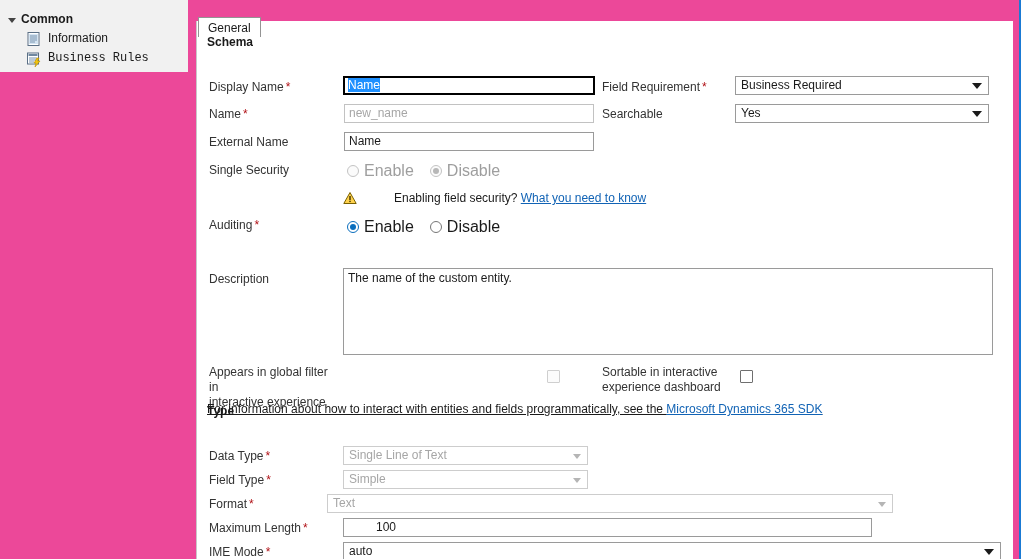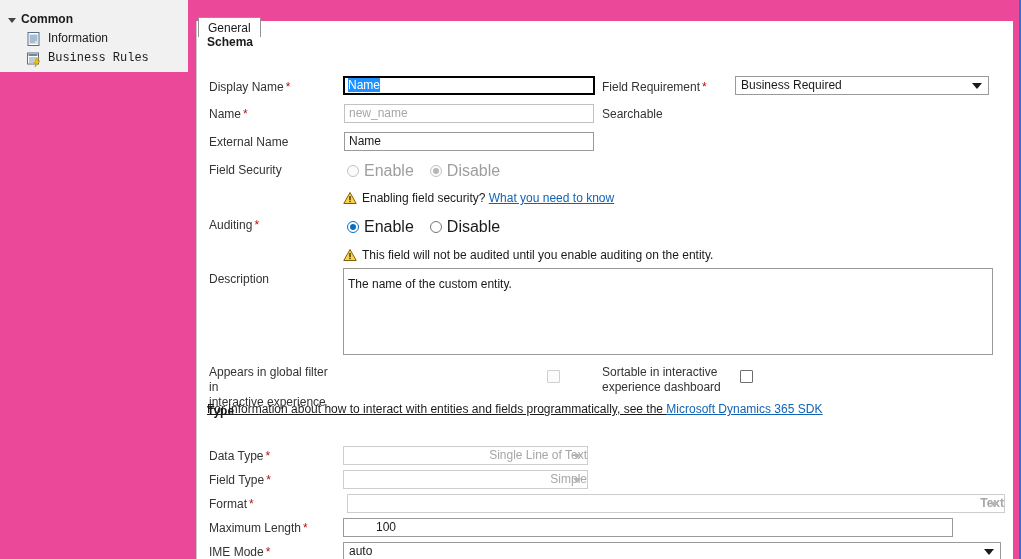--- a/index.html
+++ b/index.html
@@ -176,21 +176,20 @@
     background: #ffffff;
     border: 1px solid #9a9a9a;
     font-size: 12px;
     color: #1a1a1a;
     line-height: 17px;
     padding-left: 5px;
   }
   .ddl.disabled {
     border: 1px solid #cdcdcd;
     color: #a6a6a6;
-    text-align: right;
   }
   .ddl .caret {
     position: absolute;
     right: 6px;
     top: 6px;
     width: 0; height: 0;
     border-left: 5px solid transparent;
     border-right: 5px solid transparent;
     border-top: 6px solid #1a1a1a;
   }
@@ -203,21 +202,21 @@
   }
 
   textarea.desc {
     position: absolute;
     box-sizing: border-box;
     font-family: "Liberation Sans", sans-serif;
     font-size: 12px;
     color: #1a1a1a;
     border: 1px solid #9a9a9a;
     background: #ffffff;
-    padding: 8px 4px;
+    padding: 2px 4px;
     resize: none;
     overflow: hidden;
     line-height: 15px;
   }
 
   
   .radio-set {
     position: absolute;
     display: flex;
     align-items: center;
@@ -373,36 +372,40 @@
         <span>Field Requirement</span><span class="req">*</span>
       </div>
       <div class="ddl" style="left:538px; top:55px; width:254px;">
         <span>Business Required</span>
         <span class="caret"></span>
       </div>
 
       <div class="row-label" style="left:405px; top:86px;">
         <span>Searchable</span><span class="req"></span>
       </div>
+      <div class="ddl" style="left:538px; top:83px; width:254px;">
+        <span>Yes</span>
+        <span class="caret"></span>
+      </div>
 
       <div class="row-label" style="left:12px; top:142px;">
-        <span>Field Security</span><span class="req"></span>
+        <span>Single Security</span><span class="req"></span>
       </div>
       <div class="radio-set" style="left:150px; top:141px;">
         <span class="radio dis">
           <span class="dot"></span>
           <span>Enable</span>
         </span>
         <span class="radio dis checked">
           <span class="dot"></span>
           <span>Disable</span>
         </span>
       </div>
 
-      <div class="warn" style="left:146px; top:170px; width:520px;">
+      <div class="warn" style="left:146px; top:170px; width:520px;gap:32px;">
         <span class="wicon">
           <svg width="14" height="14" viewBox="0 0 14 14">
             <polygon points="7,1.5 13.2,12.5 0.8,12.5" fill="#ffd24d" stroke="#7a6000" stroke-width="1"></polygon>
             <rect x="6.3" y="5" width="1.4" height="4" fill="#3a2c00"></rect>
             <rect x="6.3" y="9.7" width="1.4" height="1.4" fill="#3a2c00"></rect>
           </svg>
         </span>
         <span>
           <span>Enabling field security?</span>
           <a class="link" href="#">What you need to know</a>
@@ -416,30 +419,20 @@
         <span class="radio checked">
           <span class="dot"></span>
           <span>Enable</span>
         </span>
         <span class="radio">
           <span class="dot"></span>
           <span>Disable</span>
         </span>
       </div>
 
-      <div class="warn" style="left:146px; top:227px; width:560px;">
-        <span class="wicon">
-          <svg width="14" height="14" viewBox="0 0 14 14">
-            <polygon points="7,1.5 13.2,12.5 0.8,12.5" fill="#ffd24d" stroke="#7a6000" stroke-width="1"></polygon>
-            <rect x="6.3" y="5" width="1.4" height="4" fill="#3a2c00"></rect>
-            <rect x="6.3" y="9.7" width="1.4" height="1.4" fill="#3a2c00"></rect>
-          </svg>
-        </span>
-        <span>This field will not be audited until you enable auditing on the entity.</span>
-      </div>
 
       <div class="row-label" style="left:12px; top:251px;">Description</div>
       <textarea class="desc" style="left: 146px; top: 247px; width: 650px; height: 87px;">The name of the custom entity.</textarea>
 
       <div class="row-label" style="left:12px; top:344px; width:130px;">
         <span>Appears in global filter in</span><br>
         <span>interactive experience</span>
       </div>
       <div class="cbx disabled" style="left:350px; top:349px;"></div>
 
@@ -468,29 +461,29 @@
         <span>Field Type</span><span class="req">*</span>
       </div>
       <div class="ddl disabled" style="left:146px; top:449px; width:245px;">
         <span>Simple</span>
         <span class="caret"></span>
       </div>
 
       <div class="row-label" style="left:12px; top:476px;">
         <span>Format</span><span class="req">*</span>
       </div>
-      <div class="ddl disabled" style="left:150px; top:473px; width:658px;font-weight:bold;">
+      <div class="ddl disabled" style="left:130px; top:473px; width:566px;">
         <span>Text</span>
         <span class="caret"></span>
       </div>
 
       <div class="row-label" style="left:12px; top:500px;">
         <span>Maximum Length</span><span class="req">*</span>
       </div>
-      <div class="tbox" style="left:146px; top:497px; width:610px;padding-left:32px;">
+      <div class="tbox" style="left:146px; top:497px; width:529px;padding-left:32px;">
         <span>100</span>
       </div>
 
       <div class="row-label" style="left:12px; top:524px;">
         <span>IME Mode</span><span class="req">*</span>
       </div>
       <div class="ddl" style="left:146px; top:521px; width:658px;">
         <span>auto</span>
         <span class="caret"></span>
       </div>

